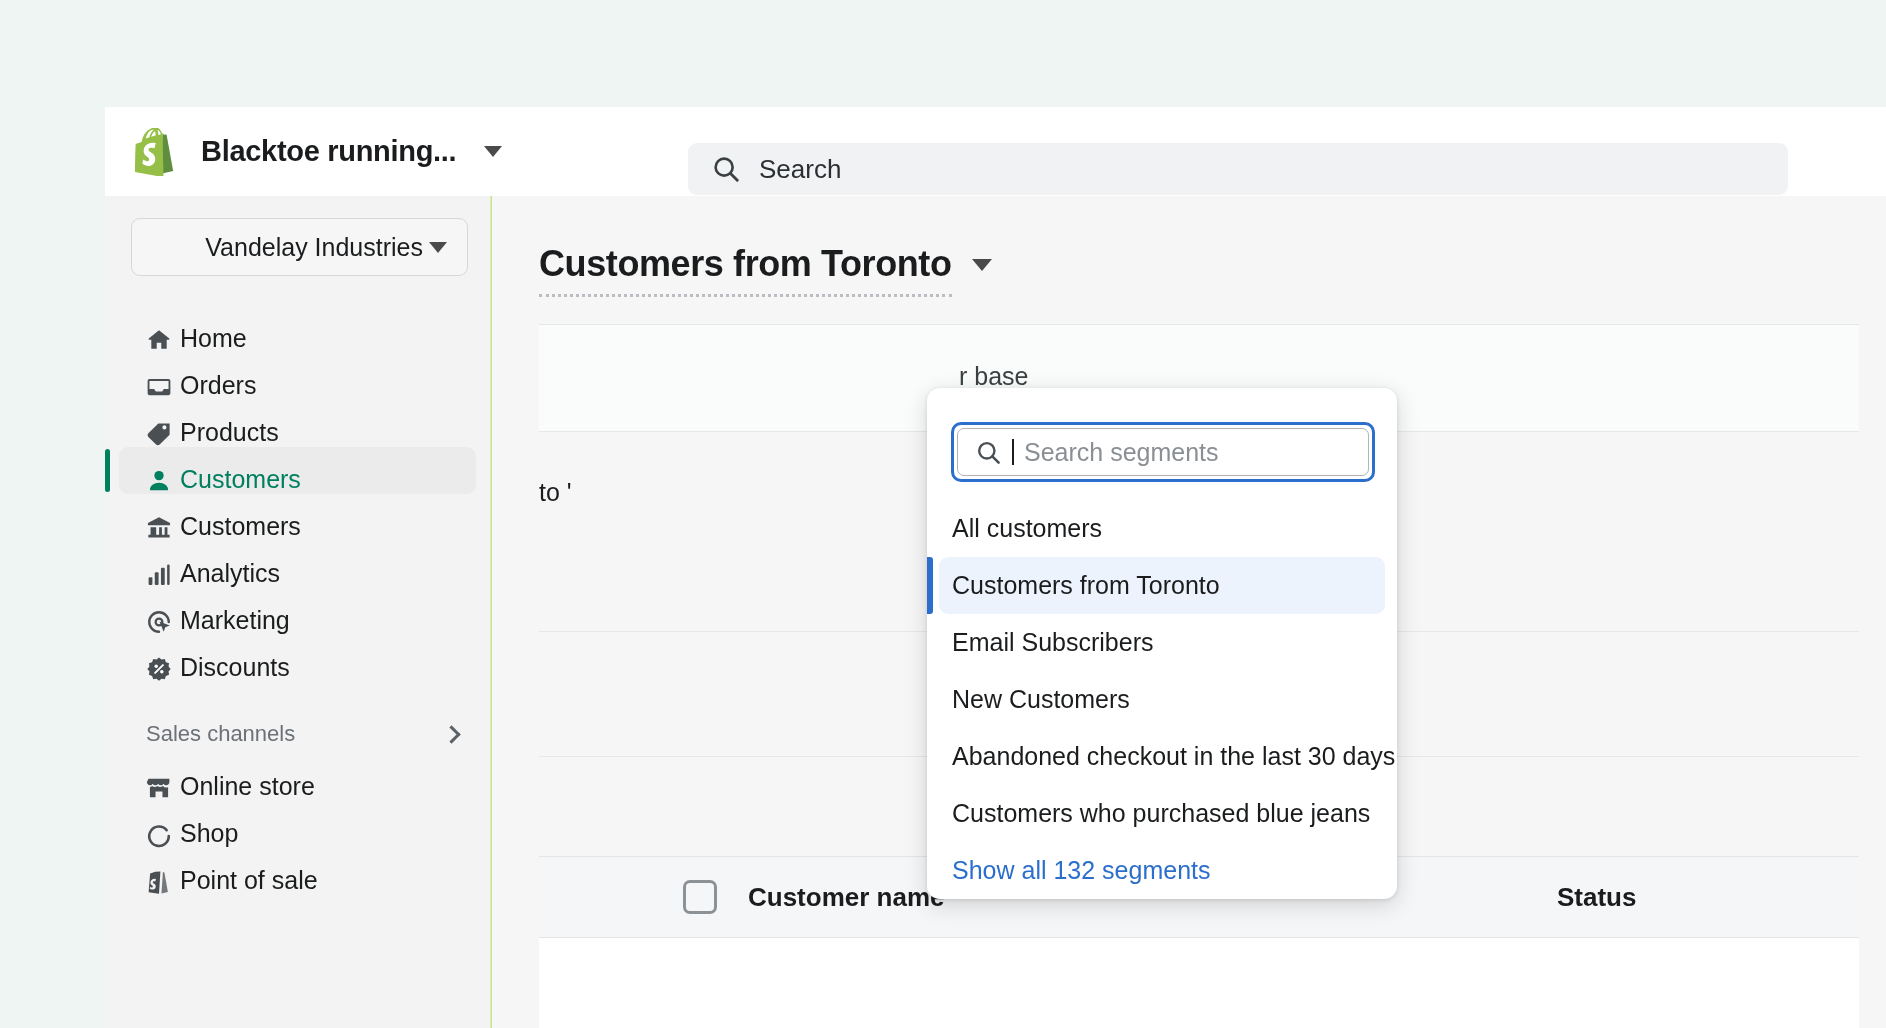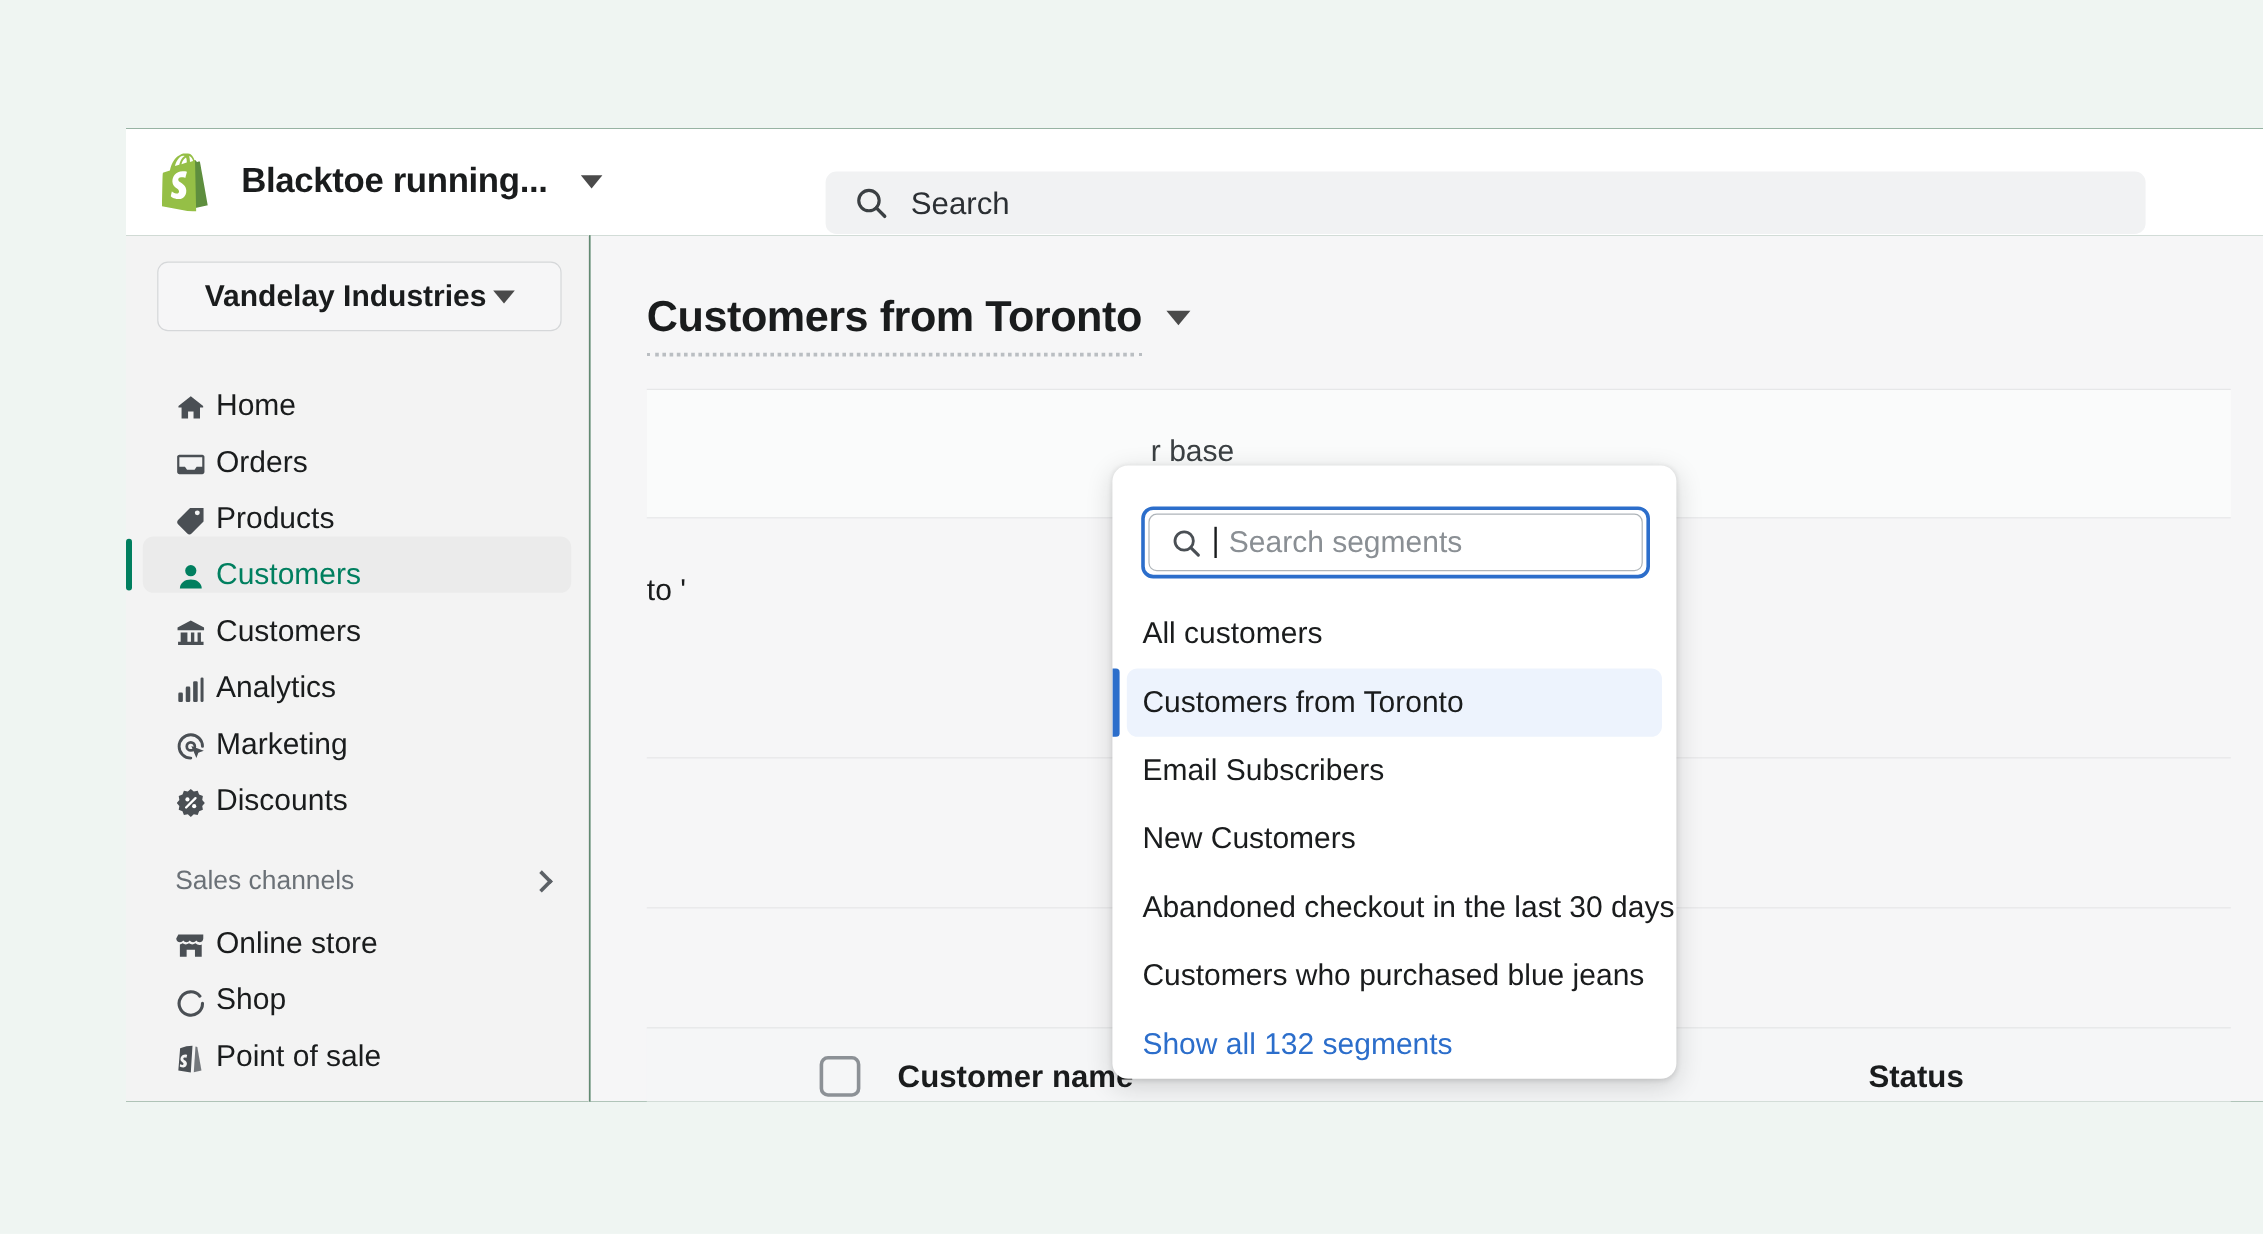--- a/index.html
+++ b/index.html
@@ -5,22 +5,22 @@
   * { margin:0; padding:0; box-sizing:border-box; }
   html, body {
     width:1886px; height:1028px;
     background:#eff5f2;
     font-family:"Liberation Sans", sans-serif;
     overflow:hidden;
   }
   .app {
     position:absolute;
     left:105px; top:107px;
-    width:1781px; height:811px;
-    background:#14532d;
+    width:1781px; height:921px;
+    background:#bef264;
     overflow:hidden;
   }
   
   .topbar {
     position:absolute; left:0; top:0;
     width:100%; height:89px;
     background:#ffffff;
     display:flex; align-items:center;
   }
   .store-chip {
@@ -58,23 +58,22 @@
     background:#f3f3f3;
     border-right:1px solid #e1e1e1;
   }
   .storeselect {
     margin:22px 22px 0 26px;
     height:58px;
     background:#f6f6f7;
     border:1px solid #d5d7d9;
     border-radius:9px;
     display:flex; align-items:center;
-    justify-content:center;
+    justify-content:flex-end;
     padding:0 20px 0 21px;
-    font-weight:bold;
   }
   .storeselect span {
     font-size:25px; color:#1a1c1d;
   }
   .nav { margin-top:30px; }
   .nav-item {
     position:relative;
     height:47px;
     margin:0 14px 0 14px;
     padding-left:27px;

